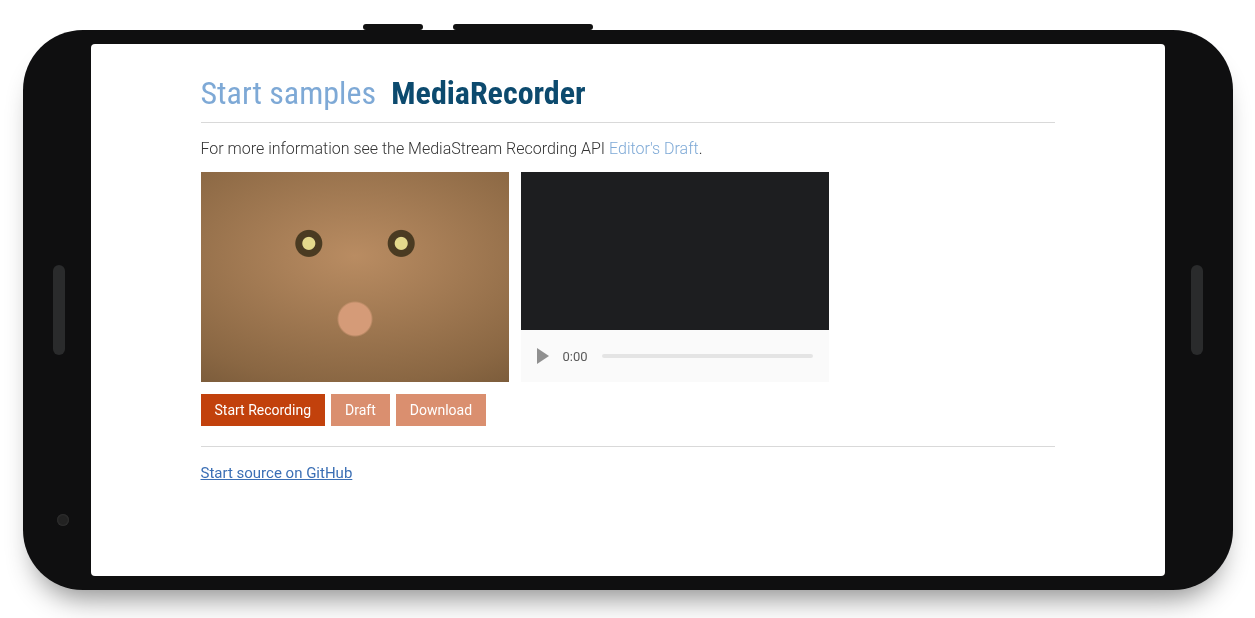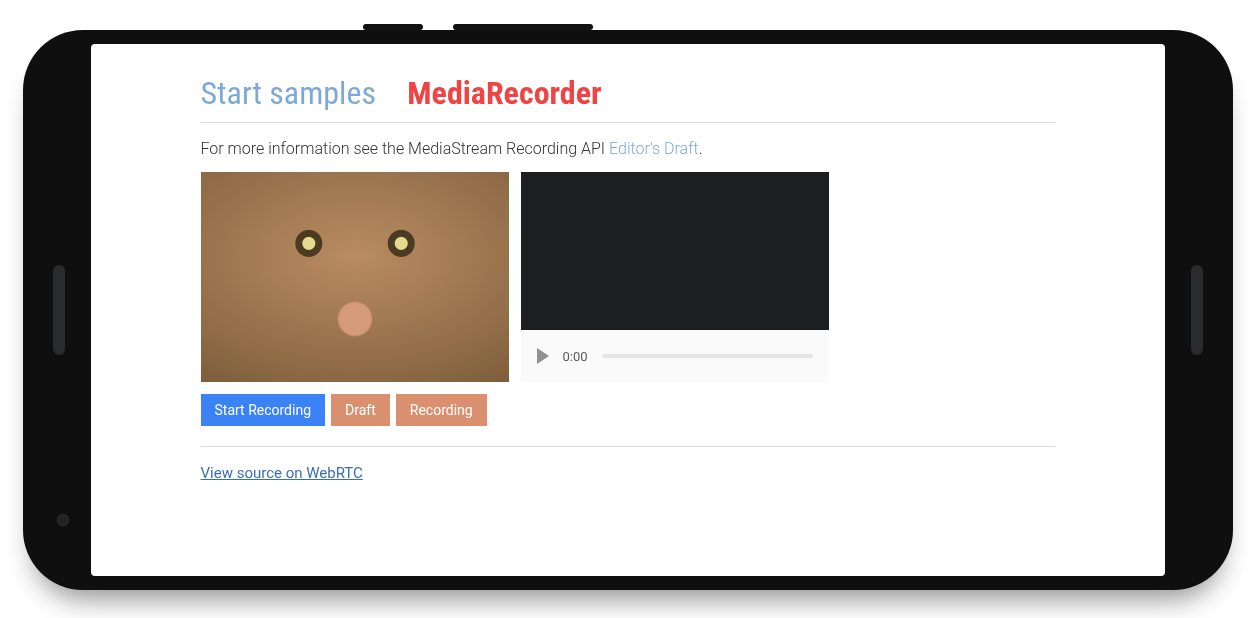--- a/index.html
+++ b/index.html
@@ -65,21 +65,21 @@
   }
 
   
   h1{
     font-size:32px;
     font-weight:400;
     margin:0;
     font-family:'Roboto Condensed','Helvetica Neue',Arial,sans-serif;
   }
   h1 .link  { color:#7ea9d6; }
-  h1 .title { color:#ef4444; font-weight:700; margin-left:24px;}
+  h1 .title { color:#0c4a6e; font-weight:700; margin-left:8px;}
   hr{ border:none; border-top:1px solid #d9d9d9; margin:10px 0 16px; }
 
   p.info{
     font-size:16px;
     color:#333;
     margin:0 0 14px;
     font-weight:300;
   }
   p.info a{ color:#7ea9d6; text-decoration:none; }
 
@@ -130,21 +130,21 @@
   }
 
   .buttons{ display:flex; gap:6px; margin-bottom:20px;}
   .btn{
     border:none;
     padding:8px 14px;
     font-size:14px;
     color:#fff;
     font-family:inherit;
     cursor:pointer;
-    background:#3b82f6;
+    background:#c2410c;
   }
   .btn.muted{ background:#da8f6f; }
 
   .src-link{
     font-size:15px;
     color:#3b6fb5;
     text-decoration:underline;
   }
 </style>
 </head>
@@ -177,21 +177,21 @@
           <div class="play-triangle"></div>
           <span class="time">0:00</span>
           <div class="progress"></div>
         </div>
       </div>
     </div>
 
     <div class="buttons">
       <button class="btn">Start Recording</button>
       <button class="btn muted">Draft</button>
-      <button class="btn muted">Recording</button>
+      <button class="btn muted">Download</button>
     </div>
 
     <hr>
 
-    <a href="#" class="src-link">View source on WebRTC</a>
+    <a href="#" class="src-link">Start source on GitHub</a>
 
   </div>
 </div>
 
 </body></html>

